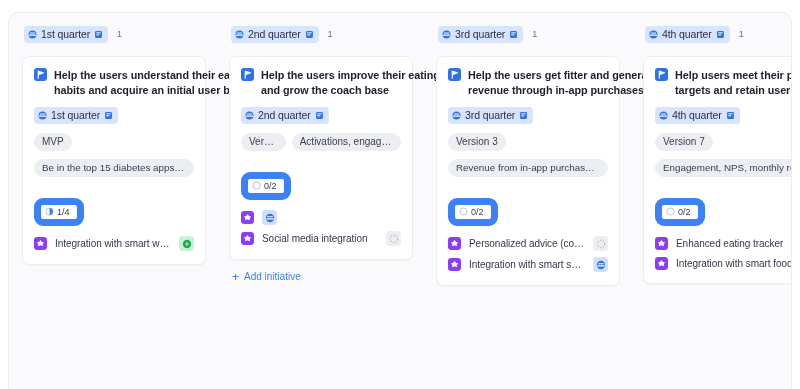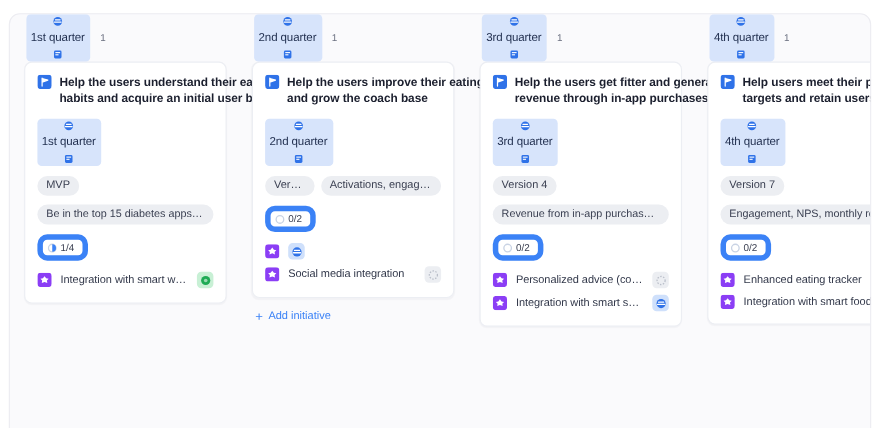--- a/index.html
+++ b/index.html
@@ -41,21 +41,20 @@
     display: inline-flex;
     align-items: center;
     gap: 4px;
     background: #d7e4fb;
     color: #1f2d4d;
     border-radius: 4px;
     padding: 2px 5px 2px 4px;
     font-size: 10.5px;
     line-height: 13px;
     white-space: nowrap;
-    flex-direction: column;
   }
   .quarter-chip .chip-label { letter-spacing: -0.1px; }
   .col-count {
     font-size: 9px;
     color: #6b7080;
   }
 
   
   .ico { display: inline-block; flex: 0 0 auto; vertical-align: middle; }
   .ico svg { display: block; }
@@ -104,24 +103,24 @@
     border-radius: 9px;
     padding: 3px 8px;
     font-size: 9.8px;
     line-height: 12px;
     white-space: nowrap;
     overflow: hidden;
     text-overflow: ellipsis;
   }
   .progress-pill {
     display: inline-flex;
-    align-items: flex-end;
+    align-items: flex-start;
     gap: 3px;
-    margin-top: 9px;
-    border: 5px solid #3b82f6;
+    margin-top: 21px;
+    border: 7px solid #3b82f6;
     border-radius: 9px;
     padding: 2px 7px 2px 4px;
     font-size: 9px;
     color: #3b4052;
     background: #fff;
   }
   .initiatives { margin-top: 7px; }
   .init-row {
     display: flex;
     align-items: center;
@@ -377,21 +376,21 @@
               </span>
               <span class="chip-label">3rd quarter</span>
               <span class="ico">
                 <svg width="9" height="9" viewBox="0 0 10 10">
                   <rect x="1.2" y="1" width="7.6" height="8" rx="1.4" fill="#2f72e8"></rect>
                   <rect x="2.6" y="2.6" width="4.8" height="1.1" fill="#ffffff"></rect>
                   <rect x="2.6" y="4.8" width="3.2" height="1.1" fill="#ffffff"></rect>
                 </svg>
               </span>
             </span></div><div class="pill-row">
-            <span class="gray-pill">Version 4</span>
+            <span class="gray-pill">Version 3</span>
           </div><div class="metric-pill">Revenue from in-app purchases two weeks…</div><div class="progress-pill">
             <span class="ico">
               <svg width="9" height="9" viewBox="0 0 12 12">
                 <circle cx="6" cy="6" r="4.6" fill="none" stroke="#c9d3e4" stroke-width="1.6"></circle>
               </svg>
             </span>
             <span>0/2</span>
           </div><div class="initiatives">
             <div class="init-row">
               <span class="ico">

